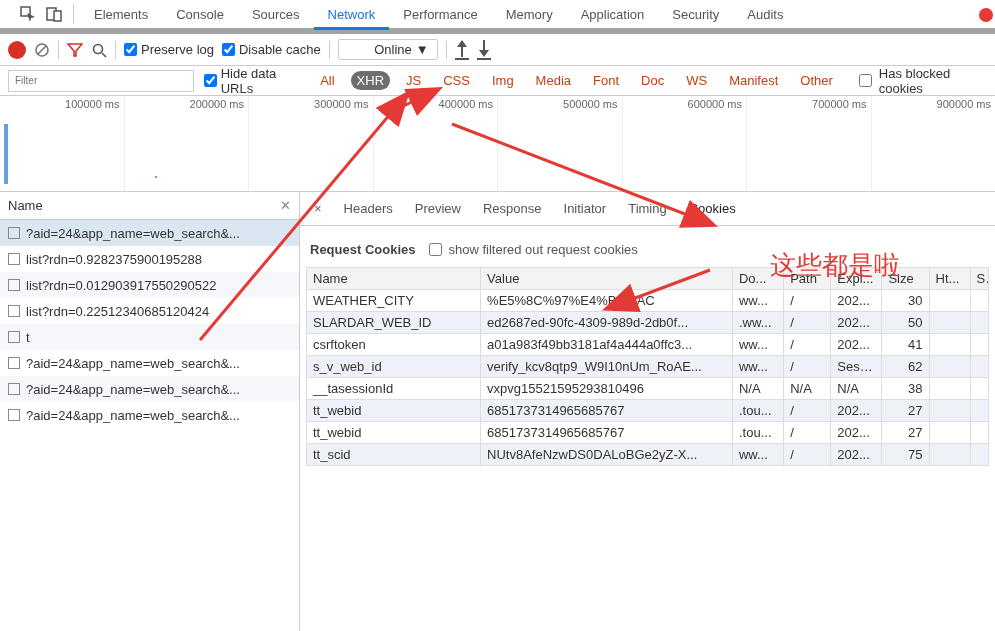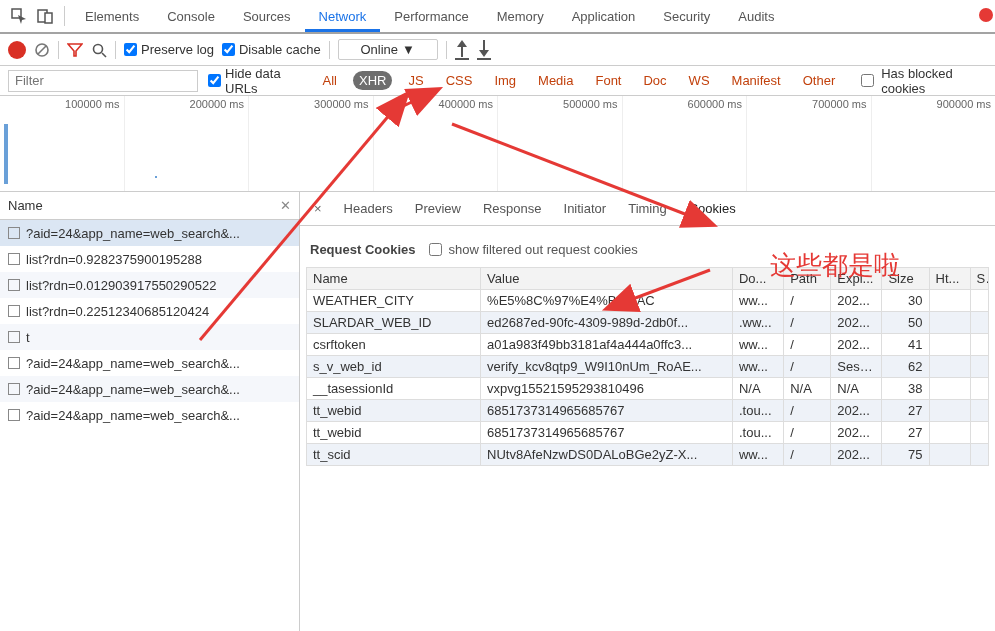--- a/index.html
+++ b/index.html
@@ -12,22 +12,22 @@
     width: 995px;
     height: 631px;
     overflow: hidden;
     position: relative;
   }
   
   .devtools-tabs {
     display: flex;
     align-items: center;
     height: 34px;
-    border-bottom: 2px solid #a3a3a3;
-    padding: 0 6px;
+    border-bottom: 6px solid #a3a3a3;
+    padding: 0 15px;
     gap: 0;
   }
   .devtools-tabs .icon-btn {
     width: 26px; height: 26px;
     display: flex; align-items: center; justify-content: center;
     color: #555;
     border-right: 0;
   }
   .devtools-tabs .sep { width:1px; height:20px; background:#ccc; margin:0 6px; }
   .devtools-tab {
@@ -59,42 +59,42 @@
     background:#d93025;
   }
   .gray-icon { color:#777; display:flex; align-items:center; }
   .red-icon { color:#d93025; display:flex; align-items:center; }
   .toolbar-sep { width:1px; height:18px; background:#ccc; }
   .chk { display:flex; align-items:center; gap:4px; color:#333; }
   .chk input { margin:0; }
   .online-drop {
     display:flex; align-items:center; gap:4px;
     border:1px solid #ccc; padding:2px 8px; border-radius:2px;
-    width:100px; justify-content:center;
+    width:100px; justify-content:flex-end;
   }
   .arrow-up-icon { display:flex; flex-direction:column; align-items:center; }
   .arrow-up-icon .bar, .arrow-down-icon .bar { width:2px; height:10px; background:#555; }
   .arrow-up-icon .tri { width:0;height:0;border-left:5px solid transparent;border-right:5px solid transparent;border-bottom:7px solid #555; }
   .arrow-down-icon { display:flex; flex-direction:column; align-items:center; }
   .arrow-down-icon .tri { width:0;height:0;border-left:5px solid transparent;border-right:5px solid transparent;border-top:7px solid #555; }
   .under { width:14px; height:2px; background:#555; margin-top:1px;}
 
   
   .filter-row {
     display:flex; align-items:center;
     height:30px;
     border-bottom:1px solid #ccc;
     padding:0 8px;
     gap:10px;
   }
   .filter-input {
     width:200px; height:22px;
     border:1px solid #ccc;
     padding:0 6px;
-    font-size:13px;
+    font-size:10px;
   }
   .type-chip {
     padding:2px 6px;
     color:#c2410c;
     cursor:pointer;
     font-size:13px;
   }
   .type-chip.active {
     background:#6e6e6e; color:#fff; border-radius:10px;
   }

